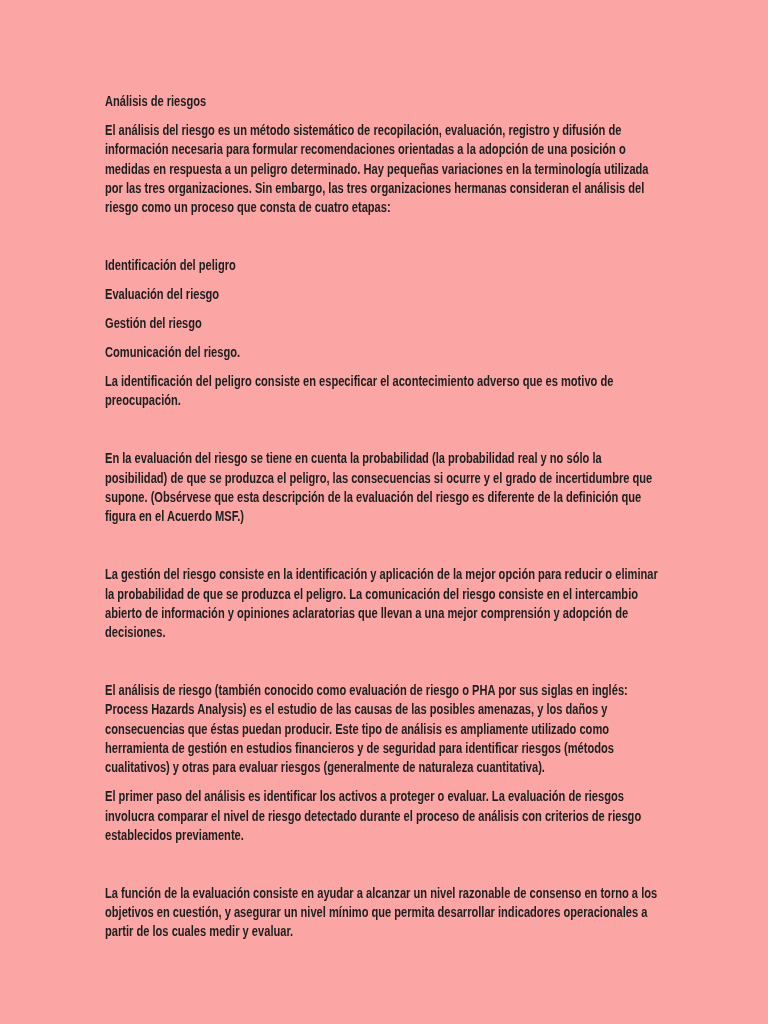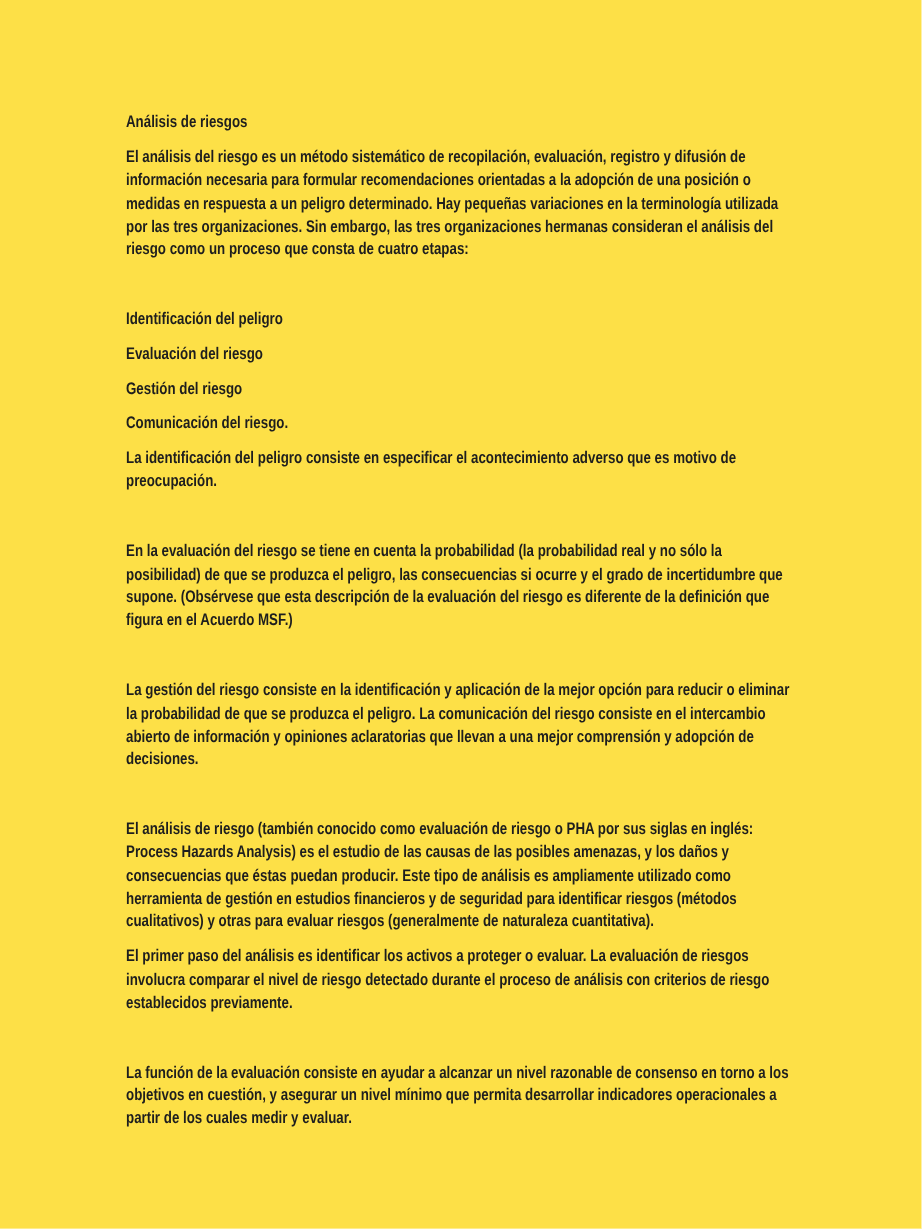--- a/index.html
+++ b/index.html
@@ -4,21 +4,21 @@
 <style>
   html, body {
     margin: 0;
     padding: 0;
     background: #ffffff;
   }
   .page {
     position: relative;
     width: 768px;
     height: 1024px;
-    background: #fde047;
+    background: #fca5a5;
     overflow: hidden;
     font-family: "Liberation Sans", sans-serif;
   }
   
   .content {
     position: absolute;
     left: 105px;
     top: 92px;
     width: 700px;
     transform: scaleX(0.793);

